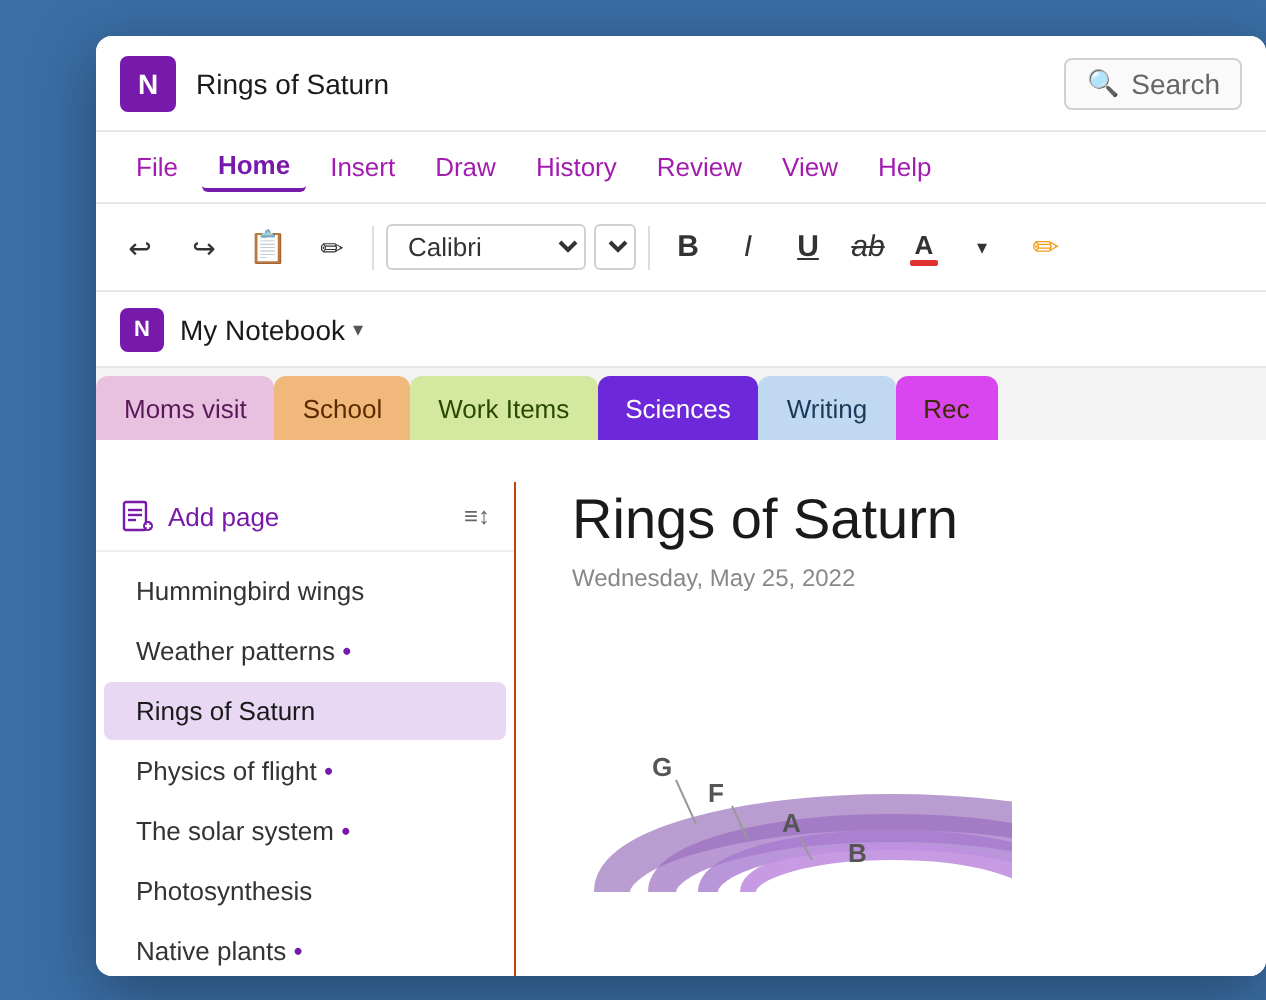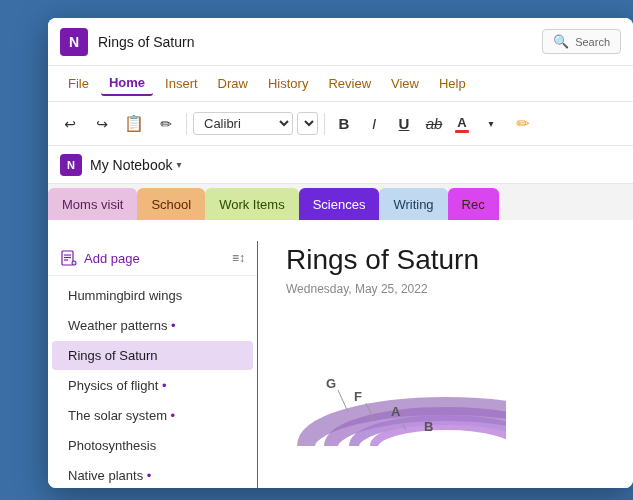--- a/index.html
+++ b/index.html
@@ -64,38 +64,38 @@
       padding: 4px 10px;
       gap: 6px;
       background: #fafafa;
       cursor: pointer;
     }
     .search-icon-svg {
       color: #666;
       font-size: 13px;
     }
     .search-label {
-      font-size: 11px;
+      font-size: 14px;
       color: #666;
     }
 
     
     .menu-bar {
       display: flex;
       align-items: center;
       padding: 0 12px;
       height: 36px;
       background: #fff;
       border-bottom: 1px solid #e8e8e8;
       flex-shrink: 0;
       gap: 4px;
     }
     .menu-item {
       font-size: 13px;
-      color: #a16207;
+      color: #a21caf;
       padding: 4px 8px;
       border-radius: 3px;
       cursor: pointer;
     }
     .menu-item.active {
       color: #7719aa;
       font-weight: 600;
       border-bottom: 2px solid #7719aa;
     }
 

